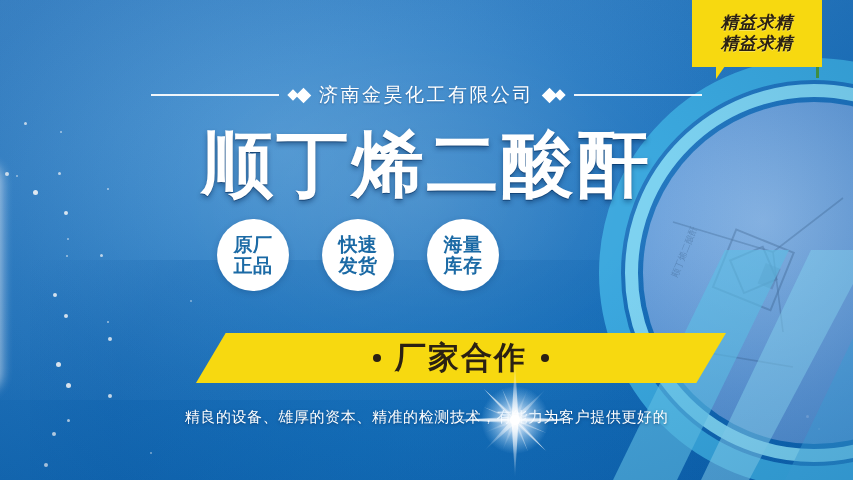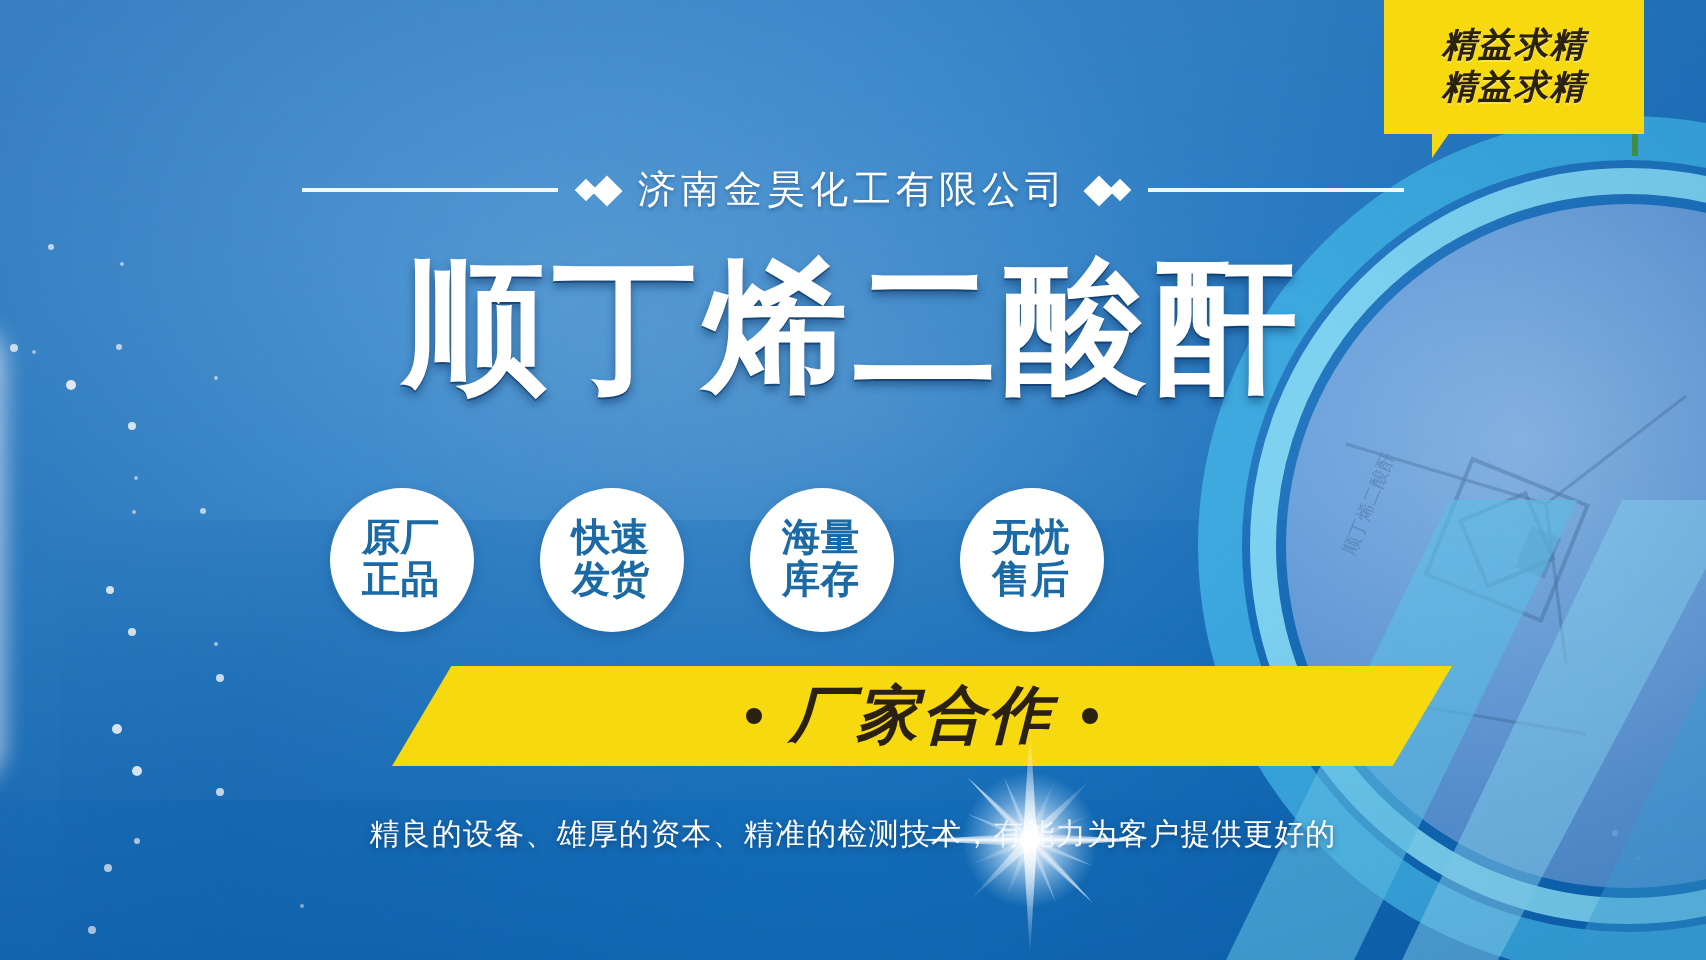--- a/index.html
+++ b/index.html
@@ -184,21 +184,21 @@
     font-weight: bold;
     letter-spacing: 3px;
     line-height: 1.08;
     white-space: nowrap;
     text-shadow: 0 3px 5px rgba(0,35,80,0.45), 0 1px 0 rgba(0,40,85,0.5);
   }
 
   
   .badges {
     position: absolute;
-    left: 0; top: 244px;
+    left: 0; top: 219px;
     width: 716px;
     display: flex;
     justify-content: center;
     gap: 33px;
   }
   .badge {
     width: 72px; height: 72px;
     border-radius: 50%;
     background: #ffffff;
     display: flex;
@@ -237,21 +237,21 @@
     font-weight: bold;
     letter-spacing: 2px;
     white-space: nowrap;
   }
   .ribbon-dot {
     width: 8px; height: 8px;
     border-radius: 50%;
     background: #2b2113;
     flex: 0 0 auto;
   }
-  .ribbon-words { display: flex; gap: 26px; font-style: italic; }
+  .ribbon-words { display: flex; gap: 26px; }
 
   
   .tagline {
     position: absolute;
     left: 0; top: 408px;
     width: 853px;
     text-align: center;
     color: #ffffff;
     font-size: 15px;
     letter-spacing: 0.6px;
@@ -384,24 +384,20 @@
       <span>原厂</span>
       <span>正品</span>
     </div>
     <div class="badge">
       <span>快速</span>
       <span>发货</span>
     </div>
     <div class="badge">
       <span>海量</span>
       <span>库存</span>
-    </div>
-    <div class="badge">
-      <span>无忧</span>
-      <span>售后</span>
     </div>
   </div>
 
   <div class="ribbon">
     <div class="ribbon-bg"></div>
     <div class="ribbon-text">
       <span class="ribbon-dot"></span>
       <span class="ribbon-words">
         <span>厂家合作</span>
       </span>

